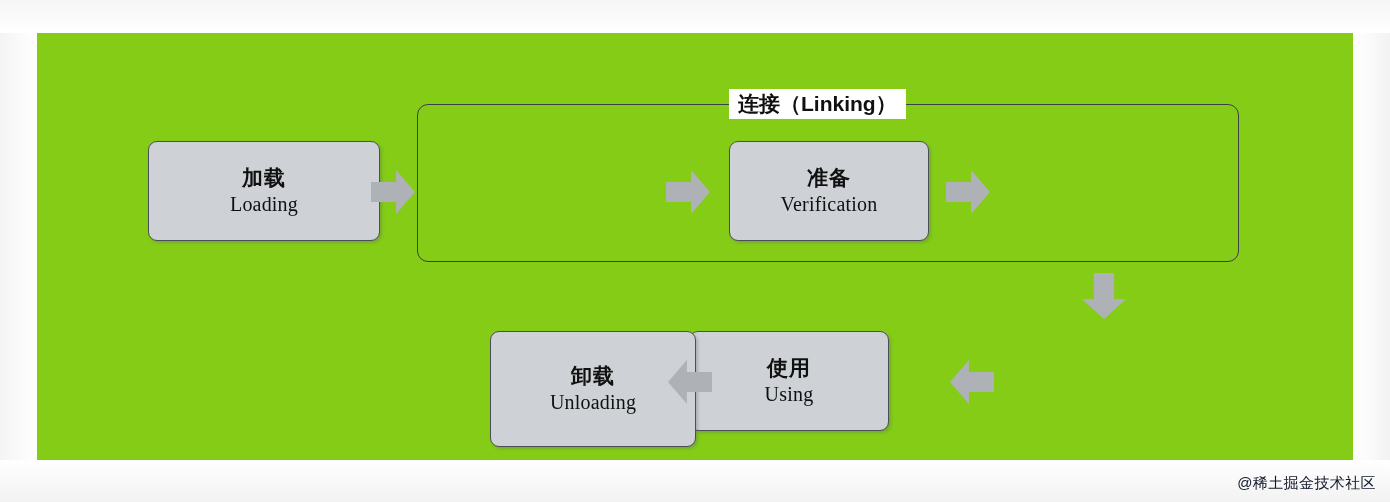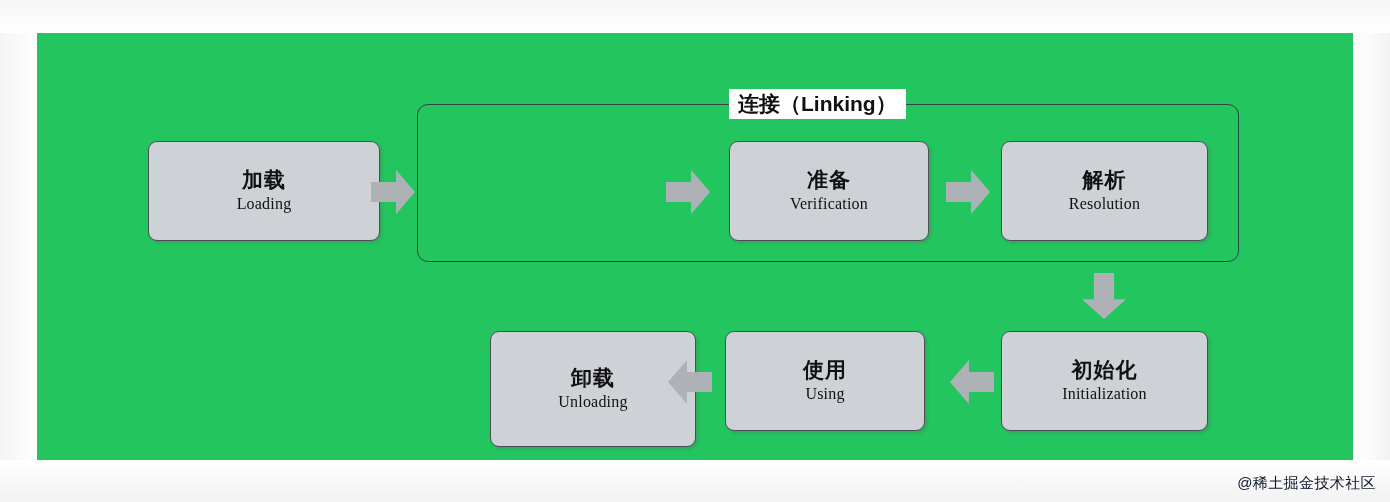--- a/index.html
+++ b/index.html
@@ -35,21 +35,21 @@
     background: linear-gradient(to top, #f2f2f2, #ffffff);
   }
 
   
   #canvas {
     position: absolute;
     left: 37px;
     top: 33px;
     width: 1316px;
     height: 427px;
-    background: #22c55e;
+    background: #84cc16;
   }
 
   
   .node {
     position: absolute;
     box-sizing: border-box;
     background: #ced2d6;
     border: 1.3px solid #4a4f55;
     border-radius: 9px;
     box-shadow: 2px 2px 3px rgba(90, 95, 100, 0.30);
@@ -62,32 +62,32 @@
   }
   .node .cn {
     font-family: "Liberation Sans", "DejaVu Sans", sans-serif;
     font-size: 21px;
     font-weight: 600;
     letter-spacing: 1px;
     margin-bottom: 2px;
   }
   .node .en {
     font-family: "Liberation Serif", "DejaVu Serif", serif;
-    font-size: 16px;
+    font-size: 20px;
     font-weight: 400;
     letter-spacing: 0.2px;
   }
 
   
   #node-loading        { left: 111px;  top: 108px; width: 232px; height: 100px; }
   #node-verification   { left: 406px;  top: 108px; width: 208px; height: 100px; }
   #node-preparation    { left: 692px;  top: 108px; width: 200px; height: 100px; justify-content: center; }
   #node-resolution     { left: 964px;  top: 108px; width: 207px; height: 100px; }
   #node-initialization { left: 964px;  top: 298px; width: 207px; height: 100px; }
-  #node-using          { left: 688px;  top: 298px; width: 200px; height: 100px; }
+  #node-using          { left: 652px;  top: 298px; width: 200px; height: 100px; }
   #node-unloading      { left: 409px;  top: 298px; width: 206px; height: 116px; margin-left: 44px; }
 
   
   #linking-group {
     position: absolute;
     left: 380px;
     top: 71px;
     width: 822px;
     height: 158px;
     box-sizing: border-box;
@@ -160,29 +160,21 @@
     <span class="cn">加载</span>
     <span class="en">Loading</span>
   </div>
 
 
   <div class="node" id="node-preparation">
     <span class="cn">准备</span>
     <span class="en">Verification</span>
   </div>
 
-  <div class="node" id="node-resolution">
-    <span class="cn">解析</span>
-    <span class="en">Resolution</span>
-  </div>
 
-  <div class="node" id="node-initialization">
-    <span class="cn">初始化</span>
-    <span class="en">Initialization</span>
-  </div>
 
   <div class="node" id="node-using">
     <span class="cn">使用</span>
     <span class="en">Using</span>
   </div>
 
   <div class="node" id="node-unloading">
     <span class="cn">卸载</span>
     <span class="en">Unloading</span>
   </div>

